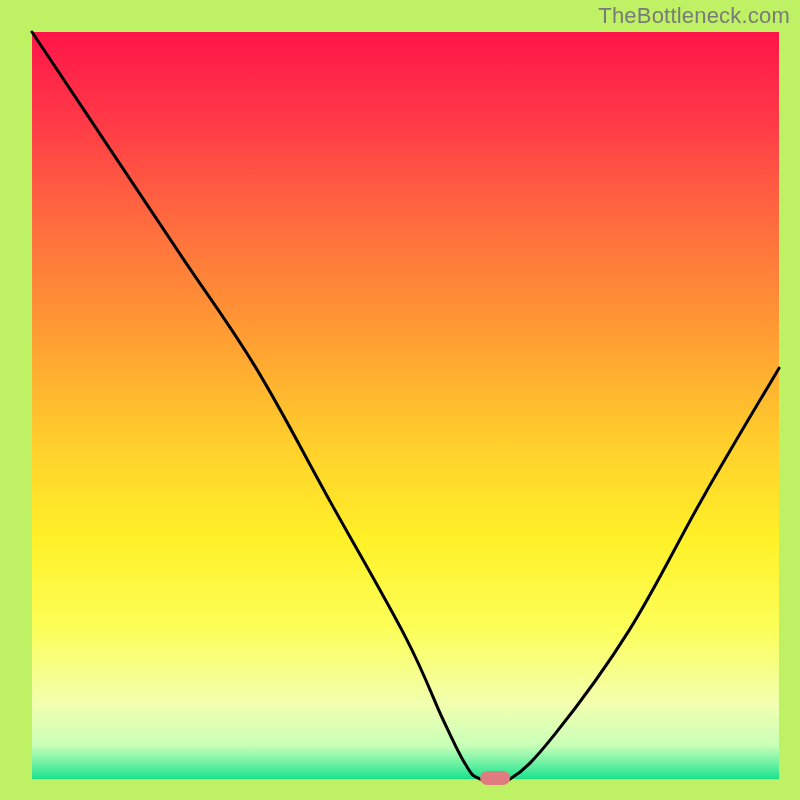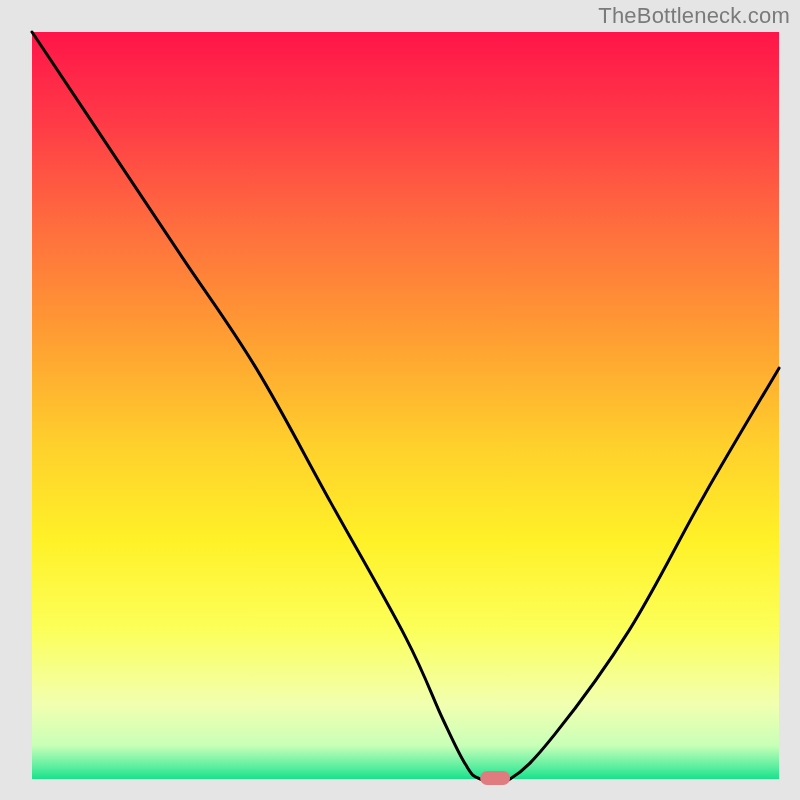--- a/index.html
+++ b/index.html
@@ -8,21 +8,21 @@
     background: #fff;
     width: 800px;
     height: 800px;
     overflow: hidden;
     font-family: Arial, Helvetica, sans-serif;
   }
   .stage {
     position: relative;
     width: 800px;
     height: 800px;
-    background: #e5e5e5;
+    background: #bef264;
   }
   .watermark {
     position: absolute;
     top: 3px;
     right: 10px;
     color: #7a7a7a;
     font-size: 22px;
     letter-spacing: 0.2px;
     font-weight: 400;
     z-index: 3;

